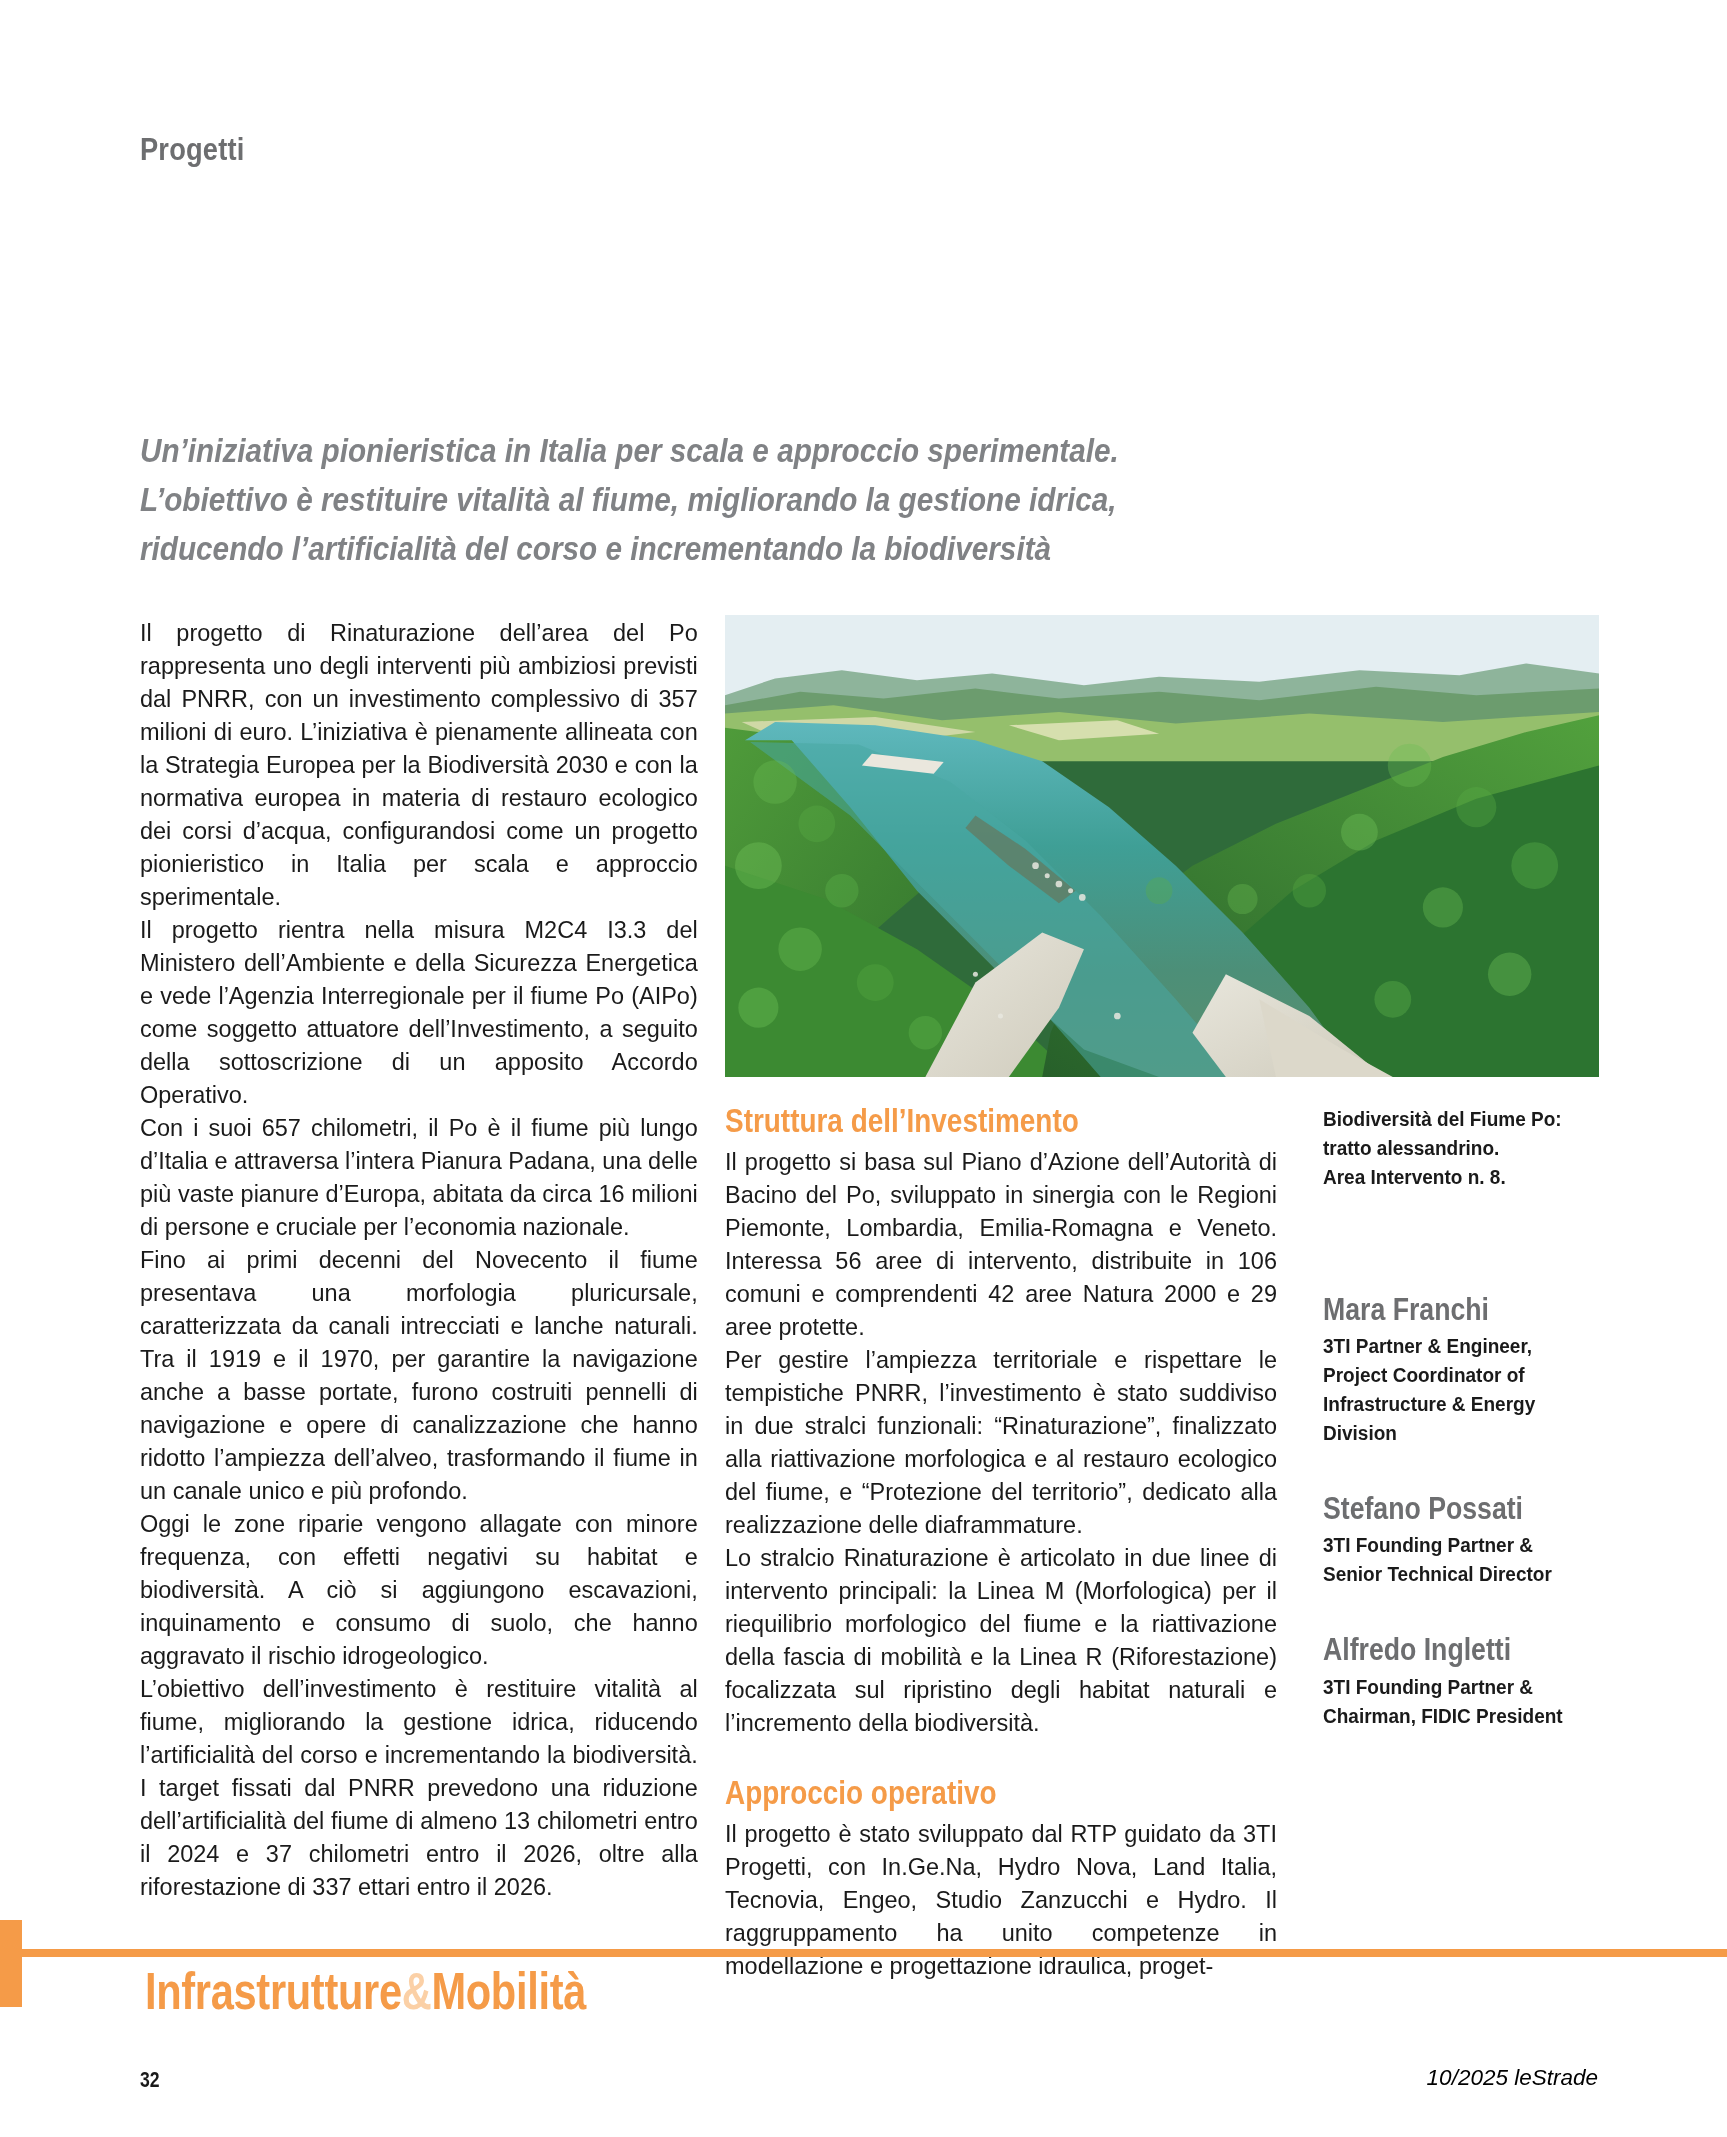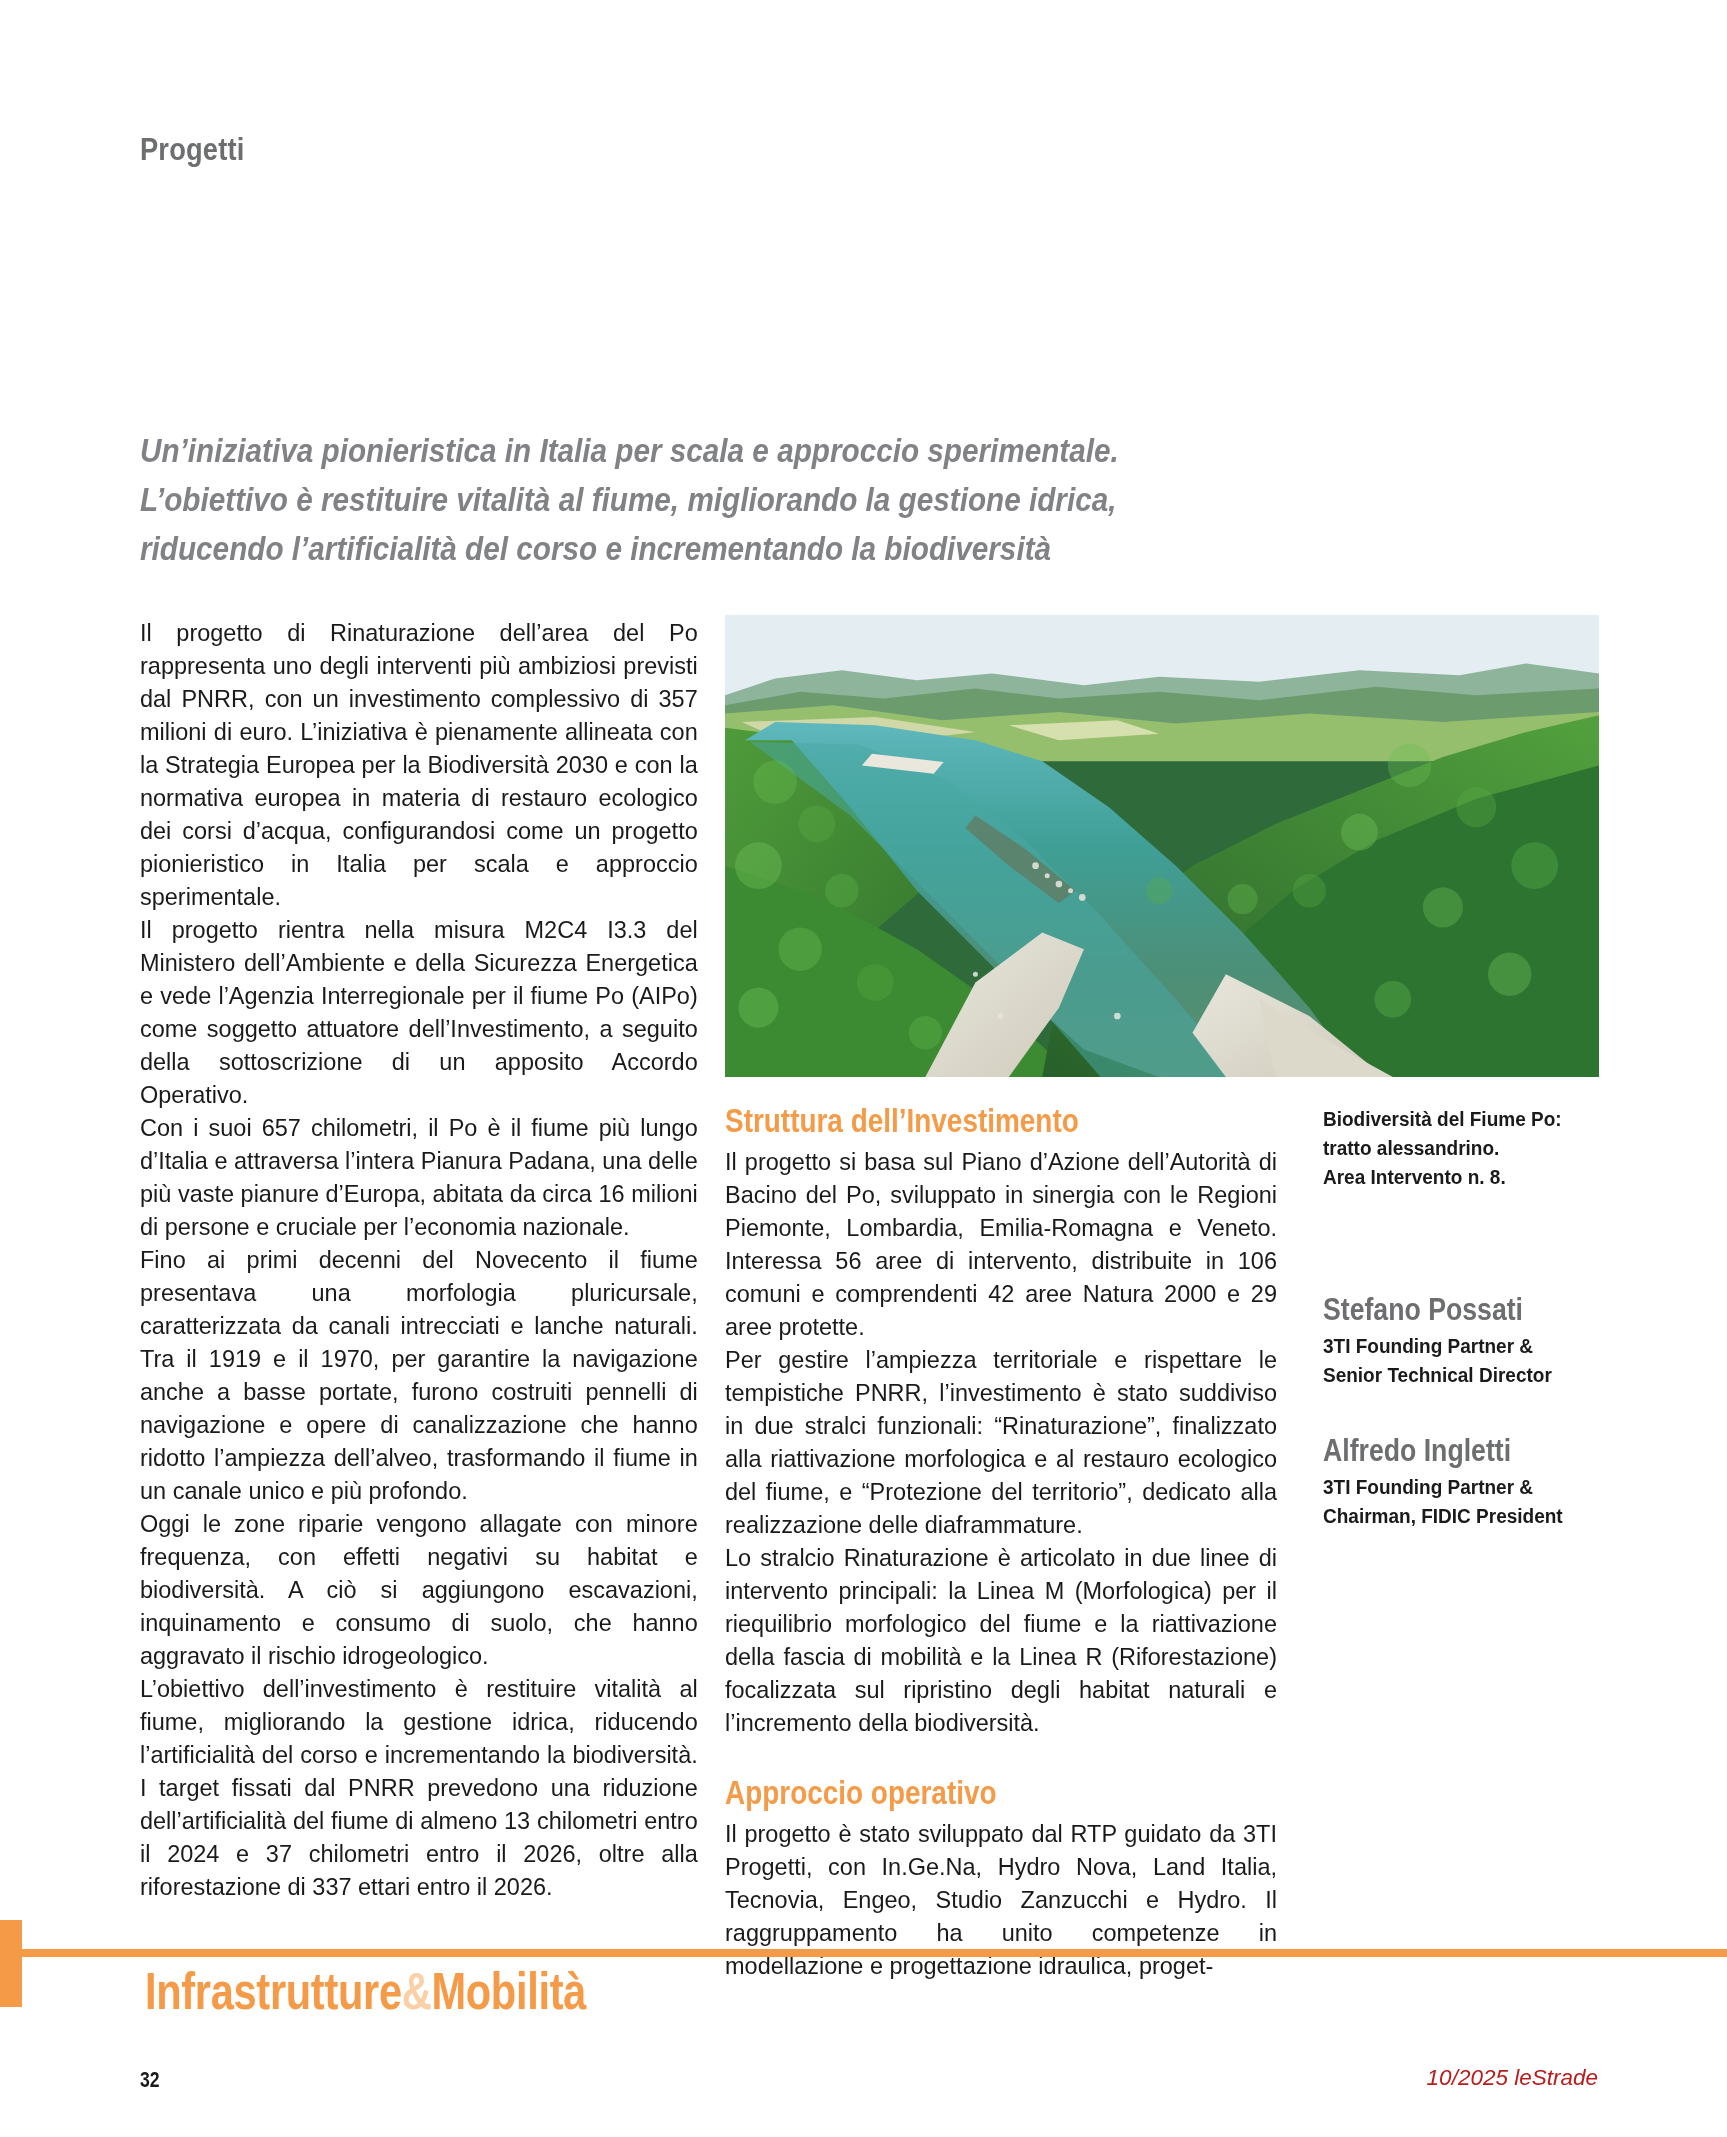--- a/index.html
+++ b/index.html
@@ -220,21 +220,21 @@
     transform: scaleX(0.80);
     transform-origin: left top;
   }
   .issue {
     position: absolute;
     right: 129px;
     top: 2065px;
     font-family: "Liberation Sans", sans-serif;
     font-style: italic;
     font-size: 22.5px;
-    color: #b91c1c;
+    color: #000000;
     text-align: right;
   }
 </style>
 </head>
 <body>
 
 <div class="page">
 
   <div class="kicker">Progetti</div>
 
@@ -350,20 +350,29 @@
 
   <div class="rail">
     <div class="caption">
       <div>Biodiversità del Fiume Po:</div>
       <div>tratto alessandrino.</div>
       <div>Area Intervento n. 8.</div>
     </div>
 
     <div class="bios">
 
+      <div class="bio">
+        <div class="bio-name">Mara Franchi</div>
+        <div class="bio-role">
+          <div>3TI Partner &amp; Engineer,</div>
+          <div>Project Coordinator of</div>
+          <div>Infrastructure &amp; Energy</div>
+          <div>Division</div>
+        </div>
+      </div>
 
       <div class="bio">
         <div class="bio-name">Stefano Possati</div>
         <div class="bio-role">
           <div>3TI Founding Partner &amp;</div>
           <div>Senior Technical Director</div>
         </div>
       </div>
 
       <div class="bio">

